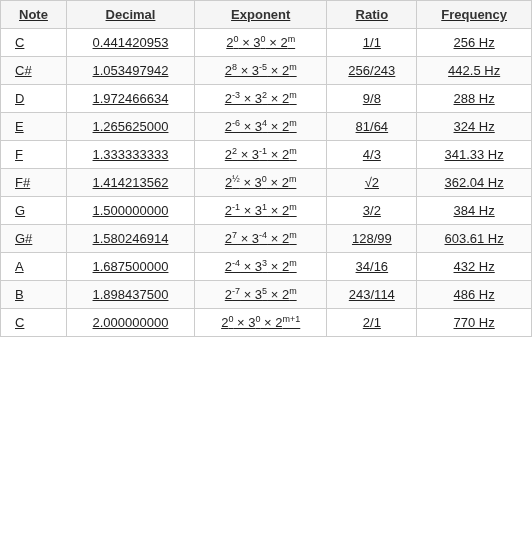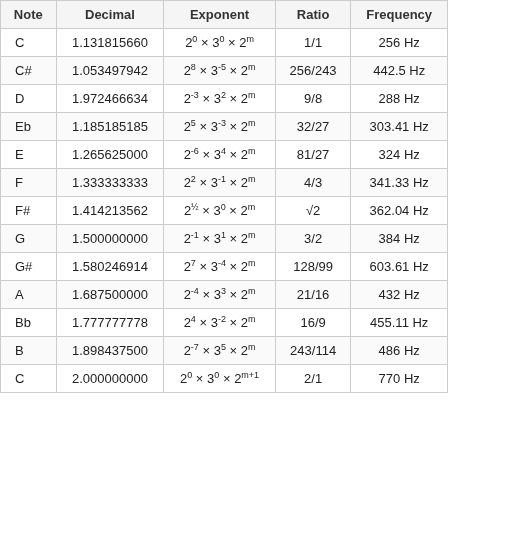--- a/index.html
+++ b/index.html
@@ -4,22 +4,23 @@
   <style>
     * { box-sizing: border-box; margin: 0; padding: 0; }
     body {
       font-family: Arial, sans-serif;
       font-size: 13px;
       background: #fff;
       color: #222;
       width: 532px;
     }
     table {
-      width: 448px;
+      width: 532px;
       border-collapse: collapse;
+      text-decoration: underline;
     }
     th, td {
       border: 1px solid #ccc;
       padding: 6px 10px;
       text-align: center;
     }
     th {
       background: #f5f5f5;
       font-weight: bold;
       font-size: 13px;
@@ -51,51 +52,44 @@
       <th>Note</th>
       <th>Decimal</th>
       <th>Exponent</th>
       <th>Ratio</th>
       <th>Frequency</th>
     </tr>
   </thead>
   <tbody id="table-body">
   <tr>
         <td>C</td>
-        <td>1.131815660</td>
+        <td>0.441420953</td>
         <td>2<sup>0</sup> × 3<sup>0</sup> × 2<sup>m</sup></td>
         <td>1/1</td>
         <td>256 Hz</td>
       </tr>
       <tr>
         <td>C#</td>
         <td>1.053497942</td>
         <td>2<sup>8</sup> × 3<sup>-5</sup> × 2<sup>m</sup></td>
         <td>256/243</td>
         <td>442.5 Hz</td>
       </tr>
       <tr>
         <td>D</td>
         <td>1.972466634</td>
         <td>2<sup>-3</sup> × 3<sup>2</sup> × 2<sup>m</sup></td>
         <td>9/8</td>
         <td>288 Hz</td>
       </tr>
       <tr>
-        <td>Eb</td>
-        <td>1.185185185</td>
-        <td>2<sup>5</sup> × 3<sup>-3</sup> × 2<sup>m</sup></td>
-        <td>32/27</td>
-        <td>303.41 Hz</td>
-      </tr>
-      <tr>
         <td>E</td>
         <td>1.265625000</td>
         <td>2<sup>-6</sup> × 3<sup>4</sup> × 2<sup>m</sup></td>
-        <td>81/27</td>
+        <td>81/64</td>
         <td>324 Hz</td>
       </tr>
       <tr>
         <td>F</td>
         <td>1.333333333</td>
         <td>2<sup>2</sup> × 3<sup>-1</sup> × 2<sup>m</sup></td>
         <td>4/3</td>
         <td>341.33 Hz</td>
       </tr>
       <tr>
@@ -116,29 +110,22 @@
         <td>G#</td>
         <td>1.580246914</td>
         <td>2<sup>7</sup> × 3<sup>-4</sup> × 2<sup>m</sup></td>
         <td>128/99</td>
         <td>603.61 Hz</td>
       </tr>
       <tr>
         <td>A</td>
         <td>1.687500000</td>
         <td>2<sup>-4</sup> × 3<sup>3</sup> × 2<sup>m</sup></td>
-        <td>21/16</td>
+        <td>34/16</td>
         <td>432 Hz</td>
-      </tr>
-      <tr>
-        <td>Bb</td>
-        <td>1.777777778</td>
-        <td>2<sup>4</sup> × 3<sup>-2</sup> × 2<sup>m</sup></td>
-        <td>16/9</td>
-        <td>455.11 Hz</td>
       </tr>
       <tr>
         <td>B</td>
         <td>1.898437500</td>
         <td>2<sup>-7</sup> × 3<sup>5</sup> × 2<sup>m</sup></td>
         <td>243/114</td>
         <td>486 Hz</td>
       </tr>
       <tr>
         <td>C</td>

